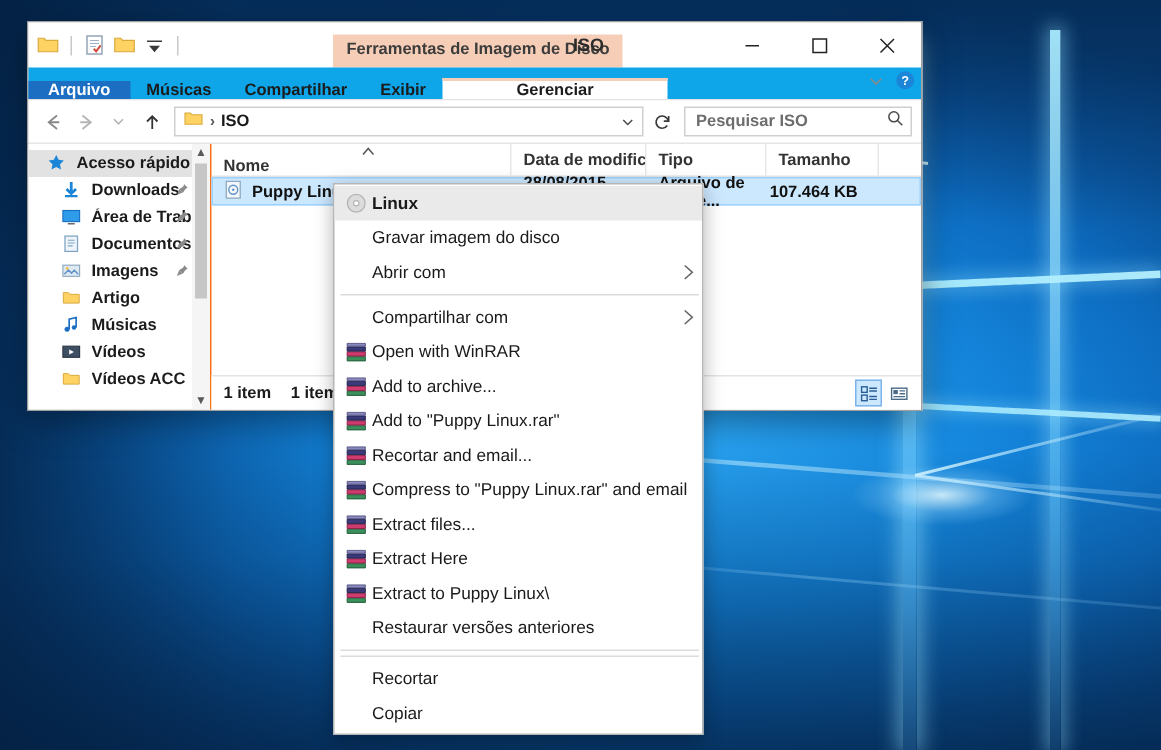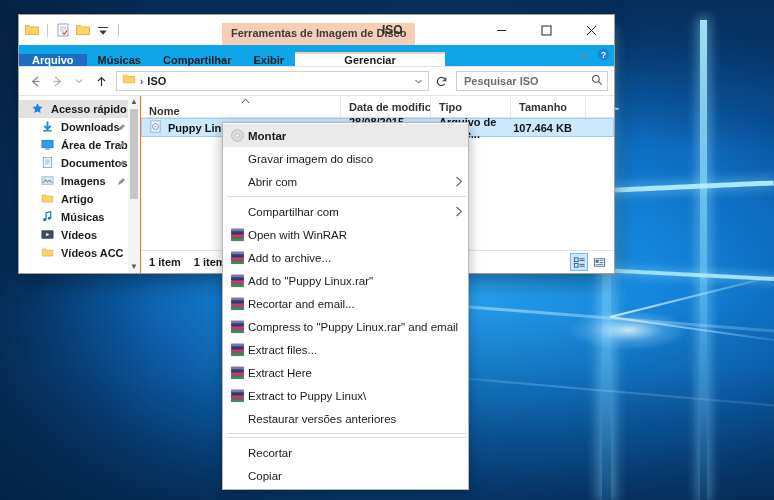--- a/index.html
+++ b/index.html
@@ -701,21 +701,21 @@
 
   <div id="ctxmenu">
 
     <div class="mi hl bold">
       <span class="mi-ico">
         <svg class="disc-ico" viewBox="0 0 16 16">
             <circle cx="8" cy="8" r="6.3" fill="#dcdcdc" stroke="#b4b4b4" stroke-width=".9"></circle>
             <circle cx="8" cy="8" r="1.9" fill="#fff" stroke="#b4b4b4" stroke-width=".8"></circle>
           </svg>
       </span>
-      <span class="mi-label">Montar</span>
+      <span class="mi-label">Linux</span>
     </div>
 
     <div class="mi">
       <span class="mi-ico">
           <span class="blank-ico"></span>
         </span>
       <span class="mi-label">Gravar imagem do disco</span>
     </div>
 
     <div class="mi">

